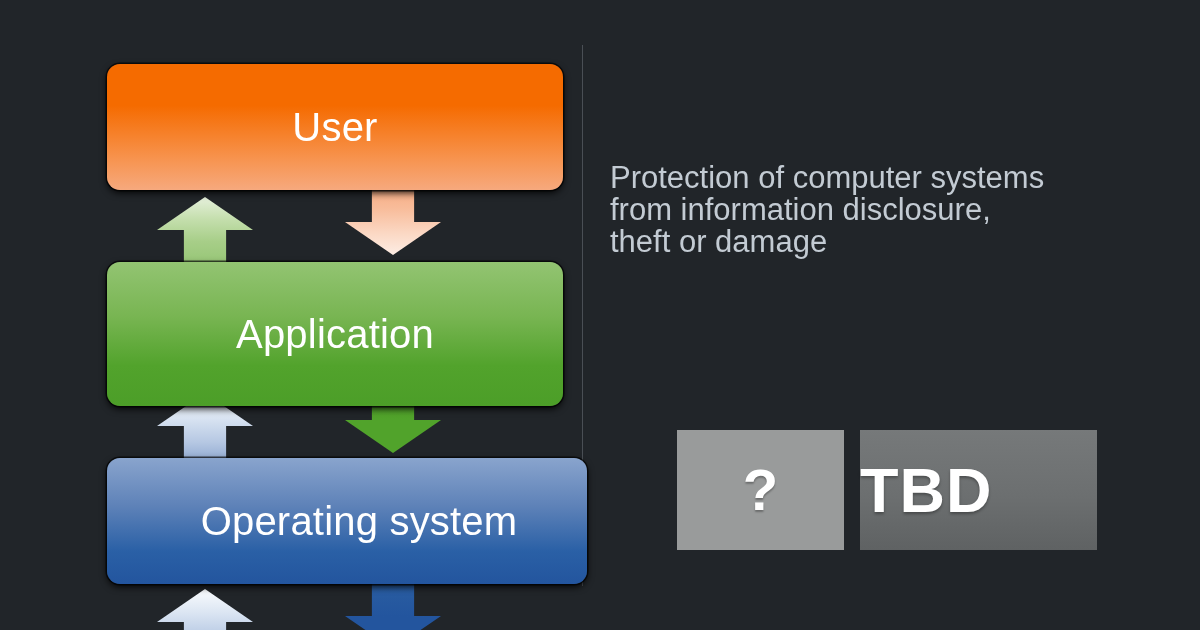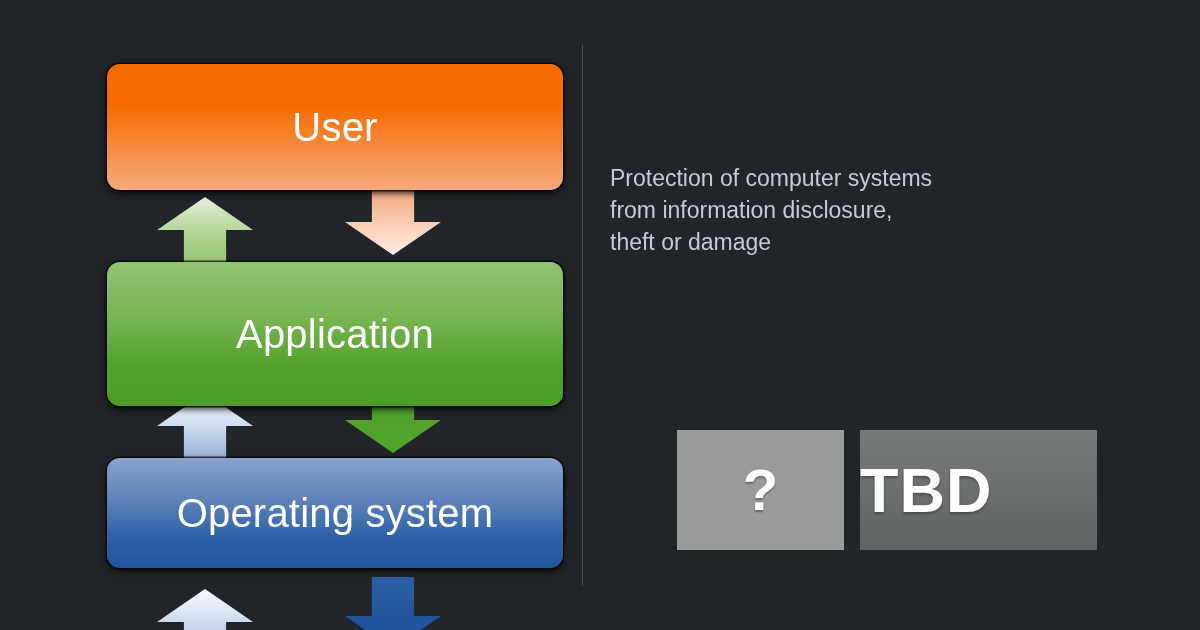--- a/index.html
+++ b/index.html
@@ -57,22 +57,23 @@
     height: 126px;
     background: linear-gradient(to bottom, #F56B00 0%, #F56B00 33%, #F79654 78%, #F6A97E 100%);
   }
   #box-application {
     top: 262px;
     height: 144px;
     background: linear-gradient(to bottom, #93C472 0%, #78B552 38%, #52A32C 72%, #4C9E28 100%);
   }
   #box-os {
     top: 458px;
-    height: 110px;
+    height: 126px;
     background: linear-gradient(to bottom, #89A4CD 0%, #5E82B8 38%, #2A60A6 74%, #23559E 100%);
+    padding-left: 24px;
   }
 
   
   .arrow {
     position: absolute;
     width: 96px;
     z-index: 1;
     filter: drop-shadow(0 3px 4px rgba(0,0,0,0.85));
   }
   .arrow-up {
@@ -143,21 +144,21 @@
     color: #8E9193;
     letter-spacing: -1.2px;
     white-space: nowrap;
     line-height: 1.1;
   }
   #page-description {
     position: absolute;
     left: 0;
     top: 162px;
     width: 480px;
-    font-size: 23px;
+    font-size: 31px;
     font-weight: 400;
     color: #C3CBD3;
     line-height: 32px;
     white-space: pre-line;
   }
 
   
   #tbd-badge {
     position: absolute;
     left: 67px;

